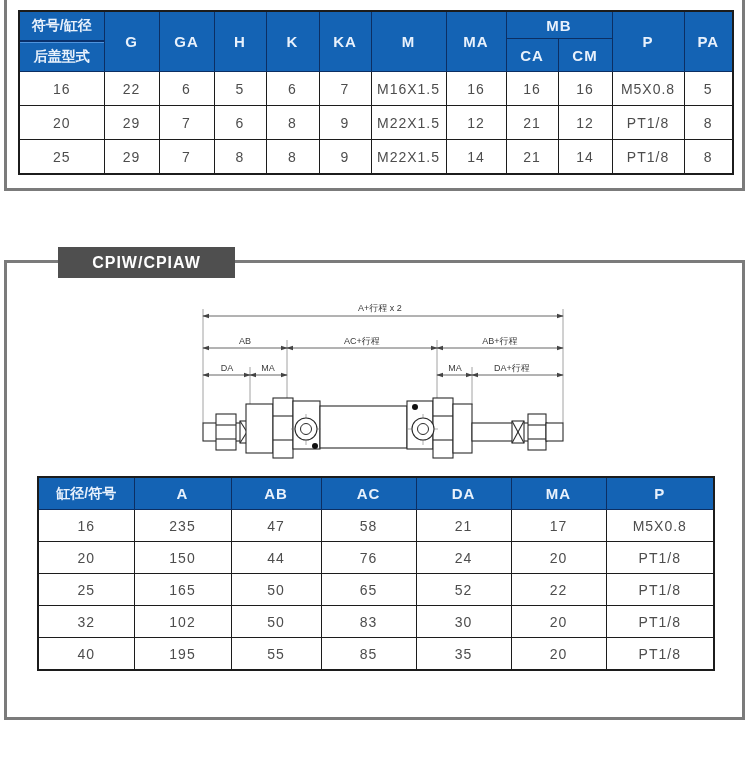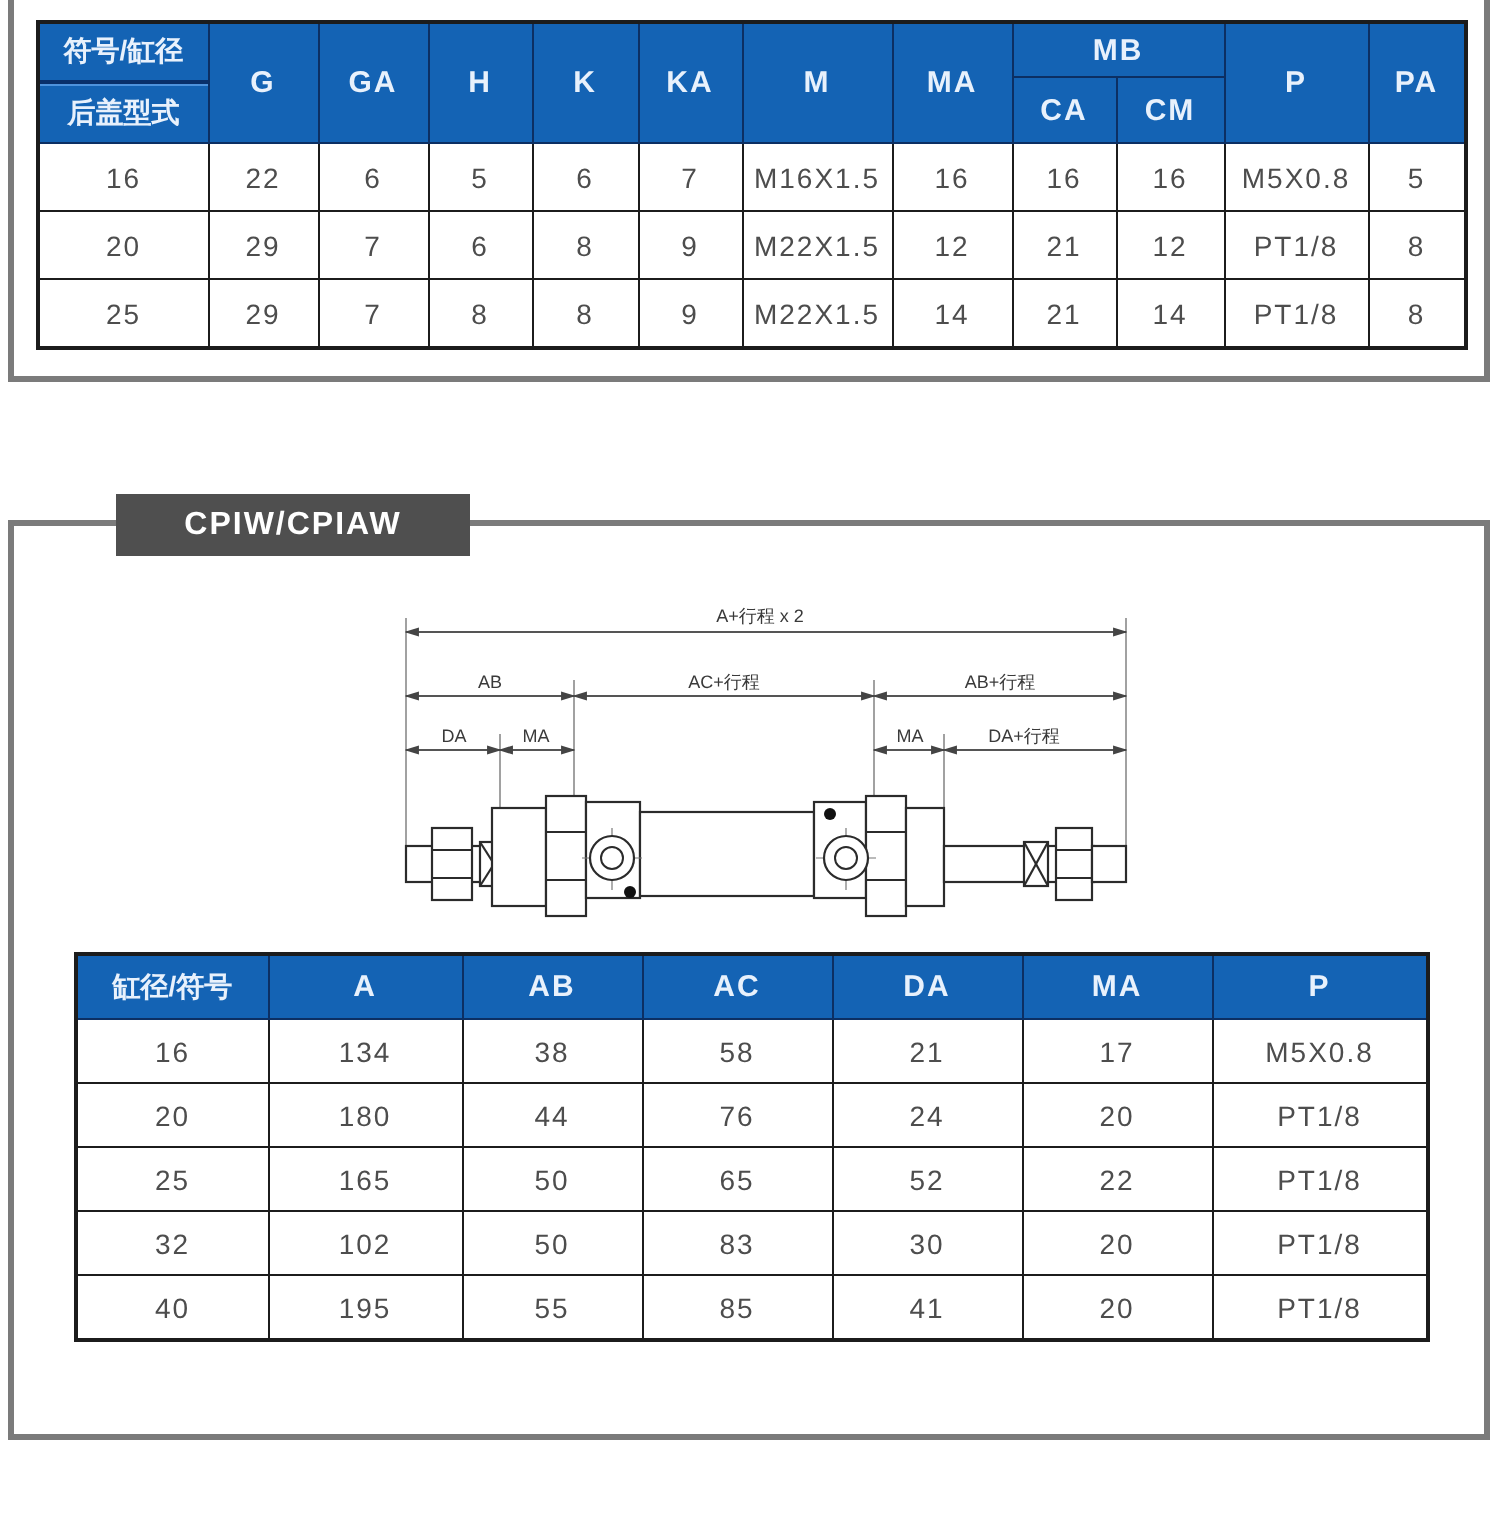--- a/index.html
+++ b/index.html
@@ -248,30 +248,30 @@
       <th>AB</th>
       <th>AC</th>
       <th>DA</th>
       <th>MA</th>
       <th>P</th>
     </tr>
   </thead>
   <tbody>
     <tr>
       <td>16</td>
-      <td>134</td>
-      <td>38</td>
+      <td>235</td>
+      <td>47</td>
       <td>58</td>
       <td>21</td>
       <td>17</td>
       <td>M5X0.8</td>
     </tr>
     <tr>
       <td>20</td>
-      <td>180</td>
+      <td>150</td>
       <td>44</td>
       <td>76</td>
       <td>24</td>
       <td>20</td>
       <td>PT1/8</td>
     </tr>
     <tr>
       <td>25</td>
       <td>165</td>
       <td>50</td>
@@ -287,18 +287,18 @@
       <td>83</td>
       <td>30</td>
       <td>20</td>
       <td>PT1/8</td>
     </tr>
     <tr>
       <td>40</td>
       <td>195</td>
       <td>55</td>
       <td>85</td>
-      <td>41</td>
+      <td>35</td>
       <td>20</td>
       <td>PT1/8</td>
     </tr>
   </tbody>
 </table>
 
 </body></html>

